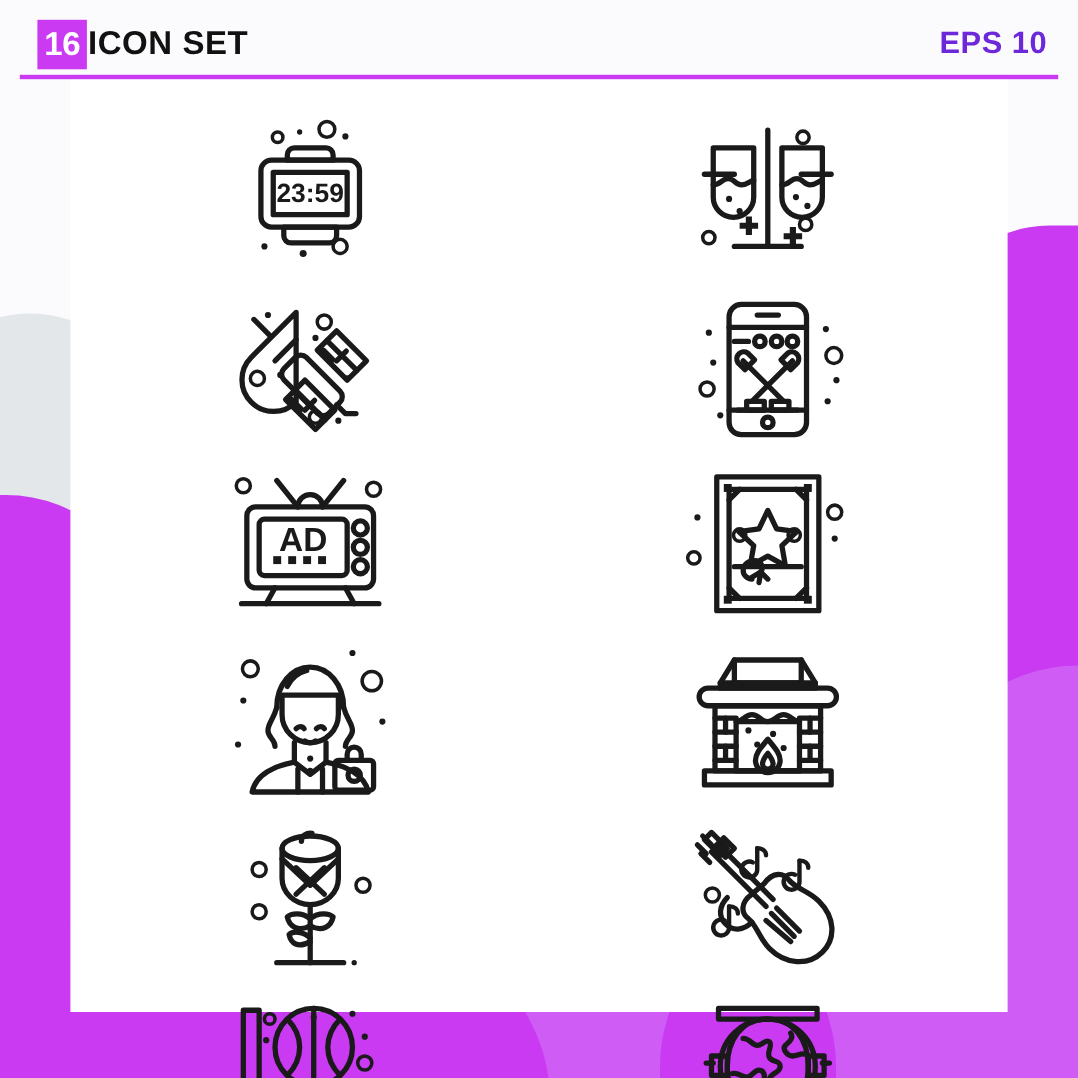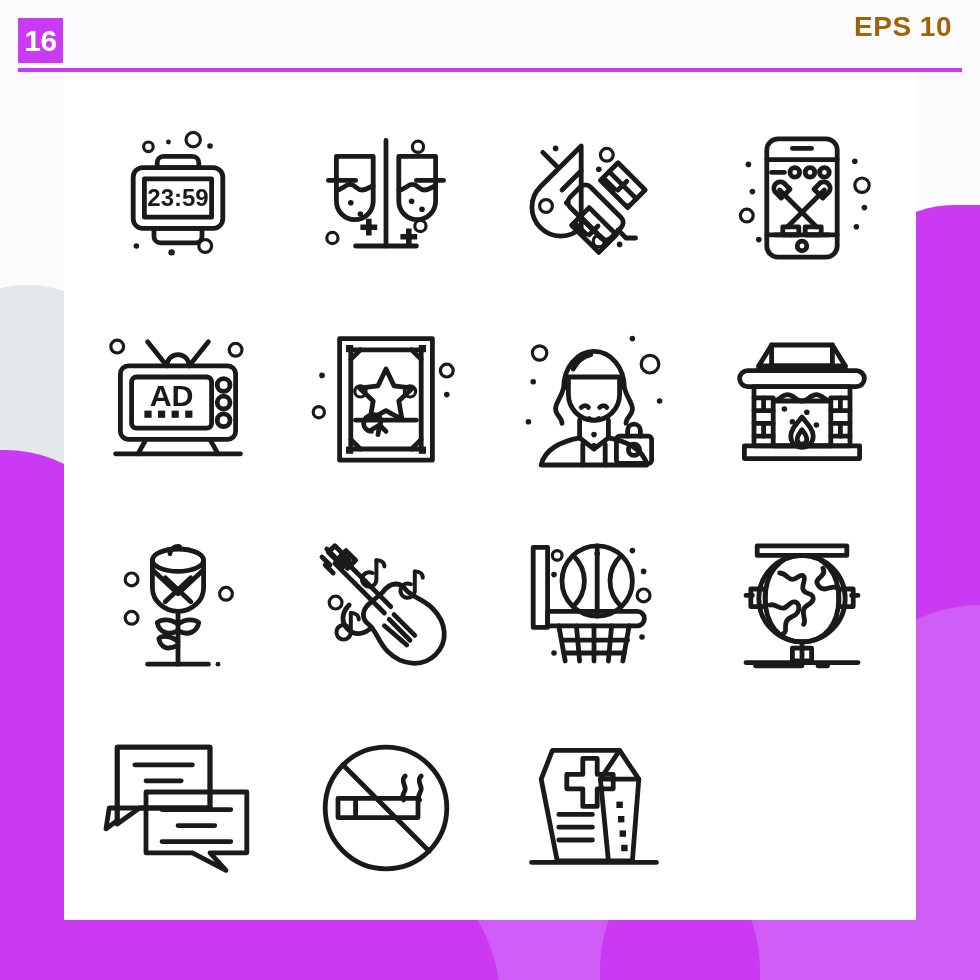--- a/index.html
+++ b/index.html
@@ -73,58 +73,58 @@
   .header {
     position: absolute; left: 0; top: 0;
     width: 980px; height: 72px;
     z-index: 6;
   }
   .header-inner {
     position: relative;
     width: 100%; height: 100%;
   }
   .badge {
-    position: absolute; left: 18px; top: 18px;
+    position: absolute; left: 34px; top: 18px;
     width: 45px; height: 45px;
     background: #c93af2;
     color: #ffffff;
     font-size: 30px; font-weight: bold;
     display: flex; align-items: center; justify-content: center;
     letter-spacing: -0.5px;
   }
   .title {
     position: absolute; left: 80px; top: 23px;
     font-size: 30px; font-weight: bold;
     color: #111111;
     letter-spacing: 0.5px;
   }
   .eps {
-    position: absolute; right: 28px; top: 11px;
+    position: absolute; right: 28px; top: 23px;
     font-size: 28px; font-weight: bold;
-    color: #a16207;
+    color: #6d28d9;
     letter-spacing: 0.5px;
   }
   .hr {
     position: absolute; left: 18px; top: 68px;
     width: 944px; height: 4px;
     background: #c93af2;
   }
 
   
   .card {
     position: absolute;
     left: 64px; top: 72px;
     width: 852px; height: 848px;
     background: #ffffff;
     z-index: 5;
   }
   .grid {
     position: absolute; inset: 0;
     display: grid;
-    grid-template-columns: repeat(4, 1fr);
+    grid-template-columns: repeat(2, 1fr);
     grid-template-rows: repeat(4, 1fr);
     padding: 24px 10px 10px 10px;
   }
   .cell {
     display: flex; align-items: center; justify-content: center;
   }
   .cell svg { display: block; }
   .ico { stroke: #1a1a1a; fill: none; stroke-width: 6; stroke-linecap: round; stroke-linejoin: round; }
   .ico-fill { fill: #1a1a1a; stroke: none; }
   .ico-thin { stroke: #1a1a1a; fill: none; stroke-width: 5; stroke-linecap: round; stroke-linejoin: round; }
@@ -142,20 +142,21 @@
     <div class="blob blob-purple-right-light"></div>
     <div class="blob blob-bottom-light"></div>
     <div class="blob blob-bottom-dark"></div>
     <div class="blob blob-bottom-dark2"></div>
     <div class="blob blob-bottom-pale"></div>
   </div>
 
   <div class="header">
     <div class="header-inner">
       <div class="badge">16</div>
+      <div class="title">ICON SET</div>
       <div class="eps">EPS 10</div>
       <div class="hr"></div>
     </div>
   </div>
 
   <div class="card">
     <div class="grid">
 
       <div class="cell">
         <svg width="160" height="160" viewBox="0 0 200 200">

